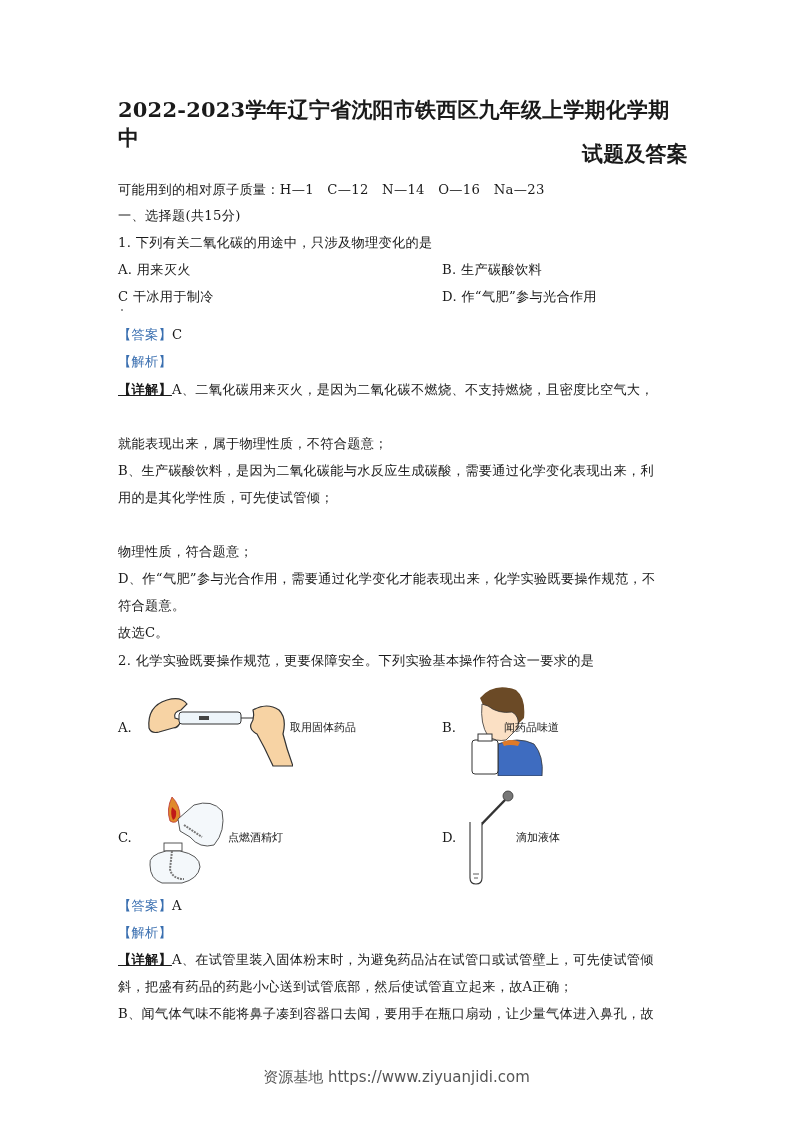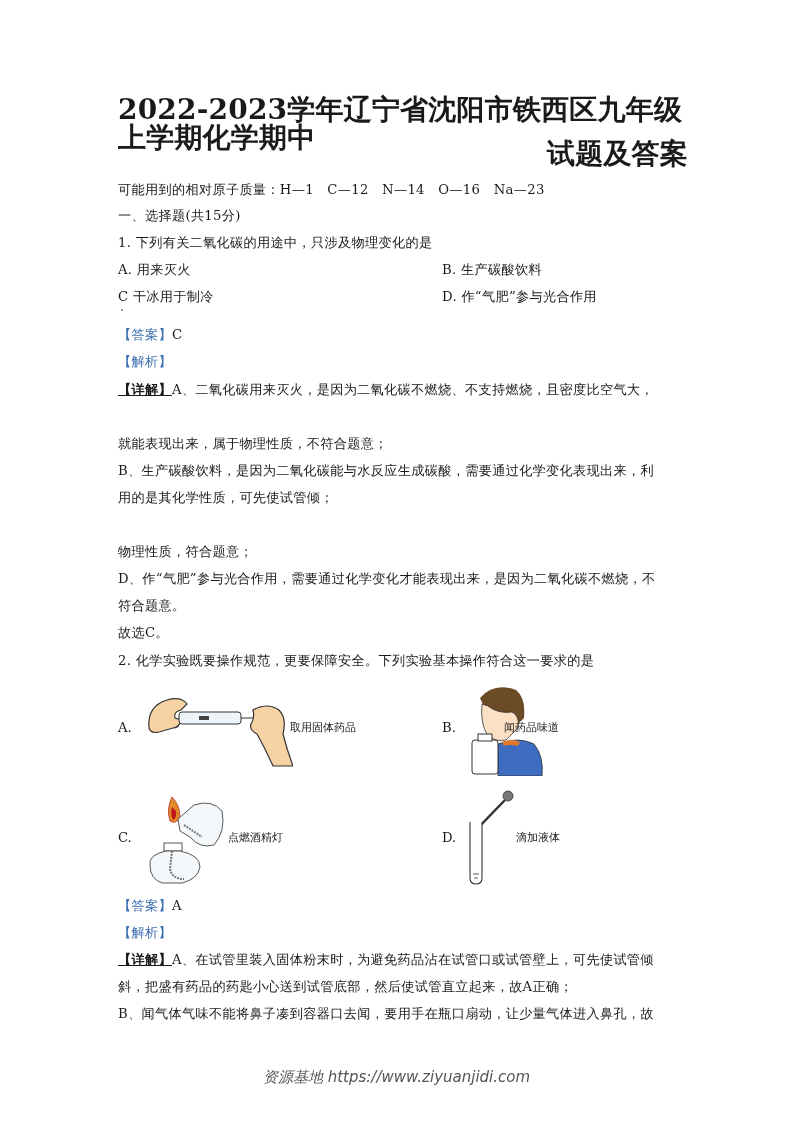--- a/index.html
+++ b/index.html
@@ -1,32 +1,32 @@
 <!DOCTYPE html>
 <html><head>
 <meta charset="utf-8">
 <style>
   html, body { margin: 0; padding: 0; background: #ffffff; }
   body { width: 793px; height: 1122px; position: relative; overflow: hidden;
          font-family: "DejaVu Serif", "Liberation Serif", serif; color: #1a1a1a; }
   .page { position: absolute; left: 0; top: 0; width: 793px; height: 1122px; }
-  .title { position: absolute; left: 118px; width: 570px; font-weight: bold; font-size: 28px;
+  .title { position: absolute; left: 118px; width: 570px; font-weight: bold; font-size: 21px;
            line-height: 28px; letter-spacing: 0.2px; }
   .t1 { top: 96px; }
   .t2 { top: 140px; text-align: right; }
   .line { position: absolute; left: 118px; width: 570px; font-size: 13.2px; line-height: 20px;
           white-space: nowrap; letter-spacing: 0.3px; }
   .opt-right { left: 442px; }
   .label { color: #3a6fb0; }
   .label-dark { color: #1a1a1a; text-decoration: underline; }
   .fig-letter { position: absolute; font-size: 13.2px; }
   .fig-caption { position: absolute; font-size: 11px; }
   .fig { position: absolute; }
   .footer { position: absolute; top: 1068px; left: 0; width: 793px; text-align: center;
-            font-family: "DejaVu Sans", "Liberation Sans", sans-serif; font-size: 15px; color: #555; font-style: italic; }
+            font-family: "DejaVu Sans", "Liberation Sans", sans-serif; font-size: 15px; color: #555; }
   .tiny-dot { position: absolute; left: 121px; top: 309px; width: 2px; height: 2px; background: #999; }
 </style>
 </head>
 <body>
 
 <div class="page">
 
   <div class="title t1">2022-2023学年辽宁省沈阳市铁西区九年级上学期化学期中</div>
   <div class="title t2">试题及答案</div>
 
@@ -46,21 +46,21 @@
   <div class="line" style="top:352px">
     <span class="label">【解析】</span>
   </div>
   <div class="line" style="top:380px">
     <span class="label-dark" style="font-weight:bold">【详解】</span><span>A、二氧化碳用来灭火，是因为二氧化碳不燃烧、不支持燃烧，且密度比空气大，</span>
   </div>
   <div class="line" style="top:461px">B、生产碳酸饮料，是因为二氧化碳能与水反应生成碳酸，需要通过化学变化表现出来，利</div>
   <div class="line" style="top:434px">就能表现出来，属于物理性质，不符合题意；</div>
   <div class="line" style="top:488px">用的是其化学性质，可先使试管倾；</div>
   <div class="line" style="top:542px">物理性质，符合题意；</div>
-  <div class="line" style="top:569px">D、作“气肥”参与光合作用，需要通过化学变化才能表现出来，是因为二氧化碳不燃烧，不</div>
+  <div class="line" style="top:569px">D、作“气肥”参与光合作用，需要通过化学变化才能表现出来，化学实验既要操作规范，不</div>
   <div class="line" style="top:596px">符合题意。</div>
   <div class="line" style="top:623px">故选C。</div>
 
   <div class="line" style="top:651px">2. 化学实验既要操作规范，更要保障安全。下列实验基本操作符合这一要求的是</div>
 
   <div class="fig-letter" style="left:118px; top:720px">A.</div>
   <div class="fig" style="left:145px; top:688px">
     <svg width="148" height="80" viewBox="0 0 148 80">
       <path d="M4 40 Q2 18 22 12 Q36 8 42 16 L36 22 Q28 24 30 30 L36 32 Q34 40 28 40 L14 44 Q6 46 4 40 Z" fill="#f7d3a4" stroke="#333" stroke-width="1.2"></path>
       <rect x="34" y="24" width="62" height="12" rx="3" fill="#eef5fa" stroke="#333" stroke-width="1"></rect>

